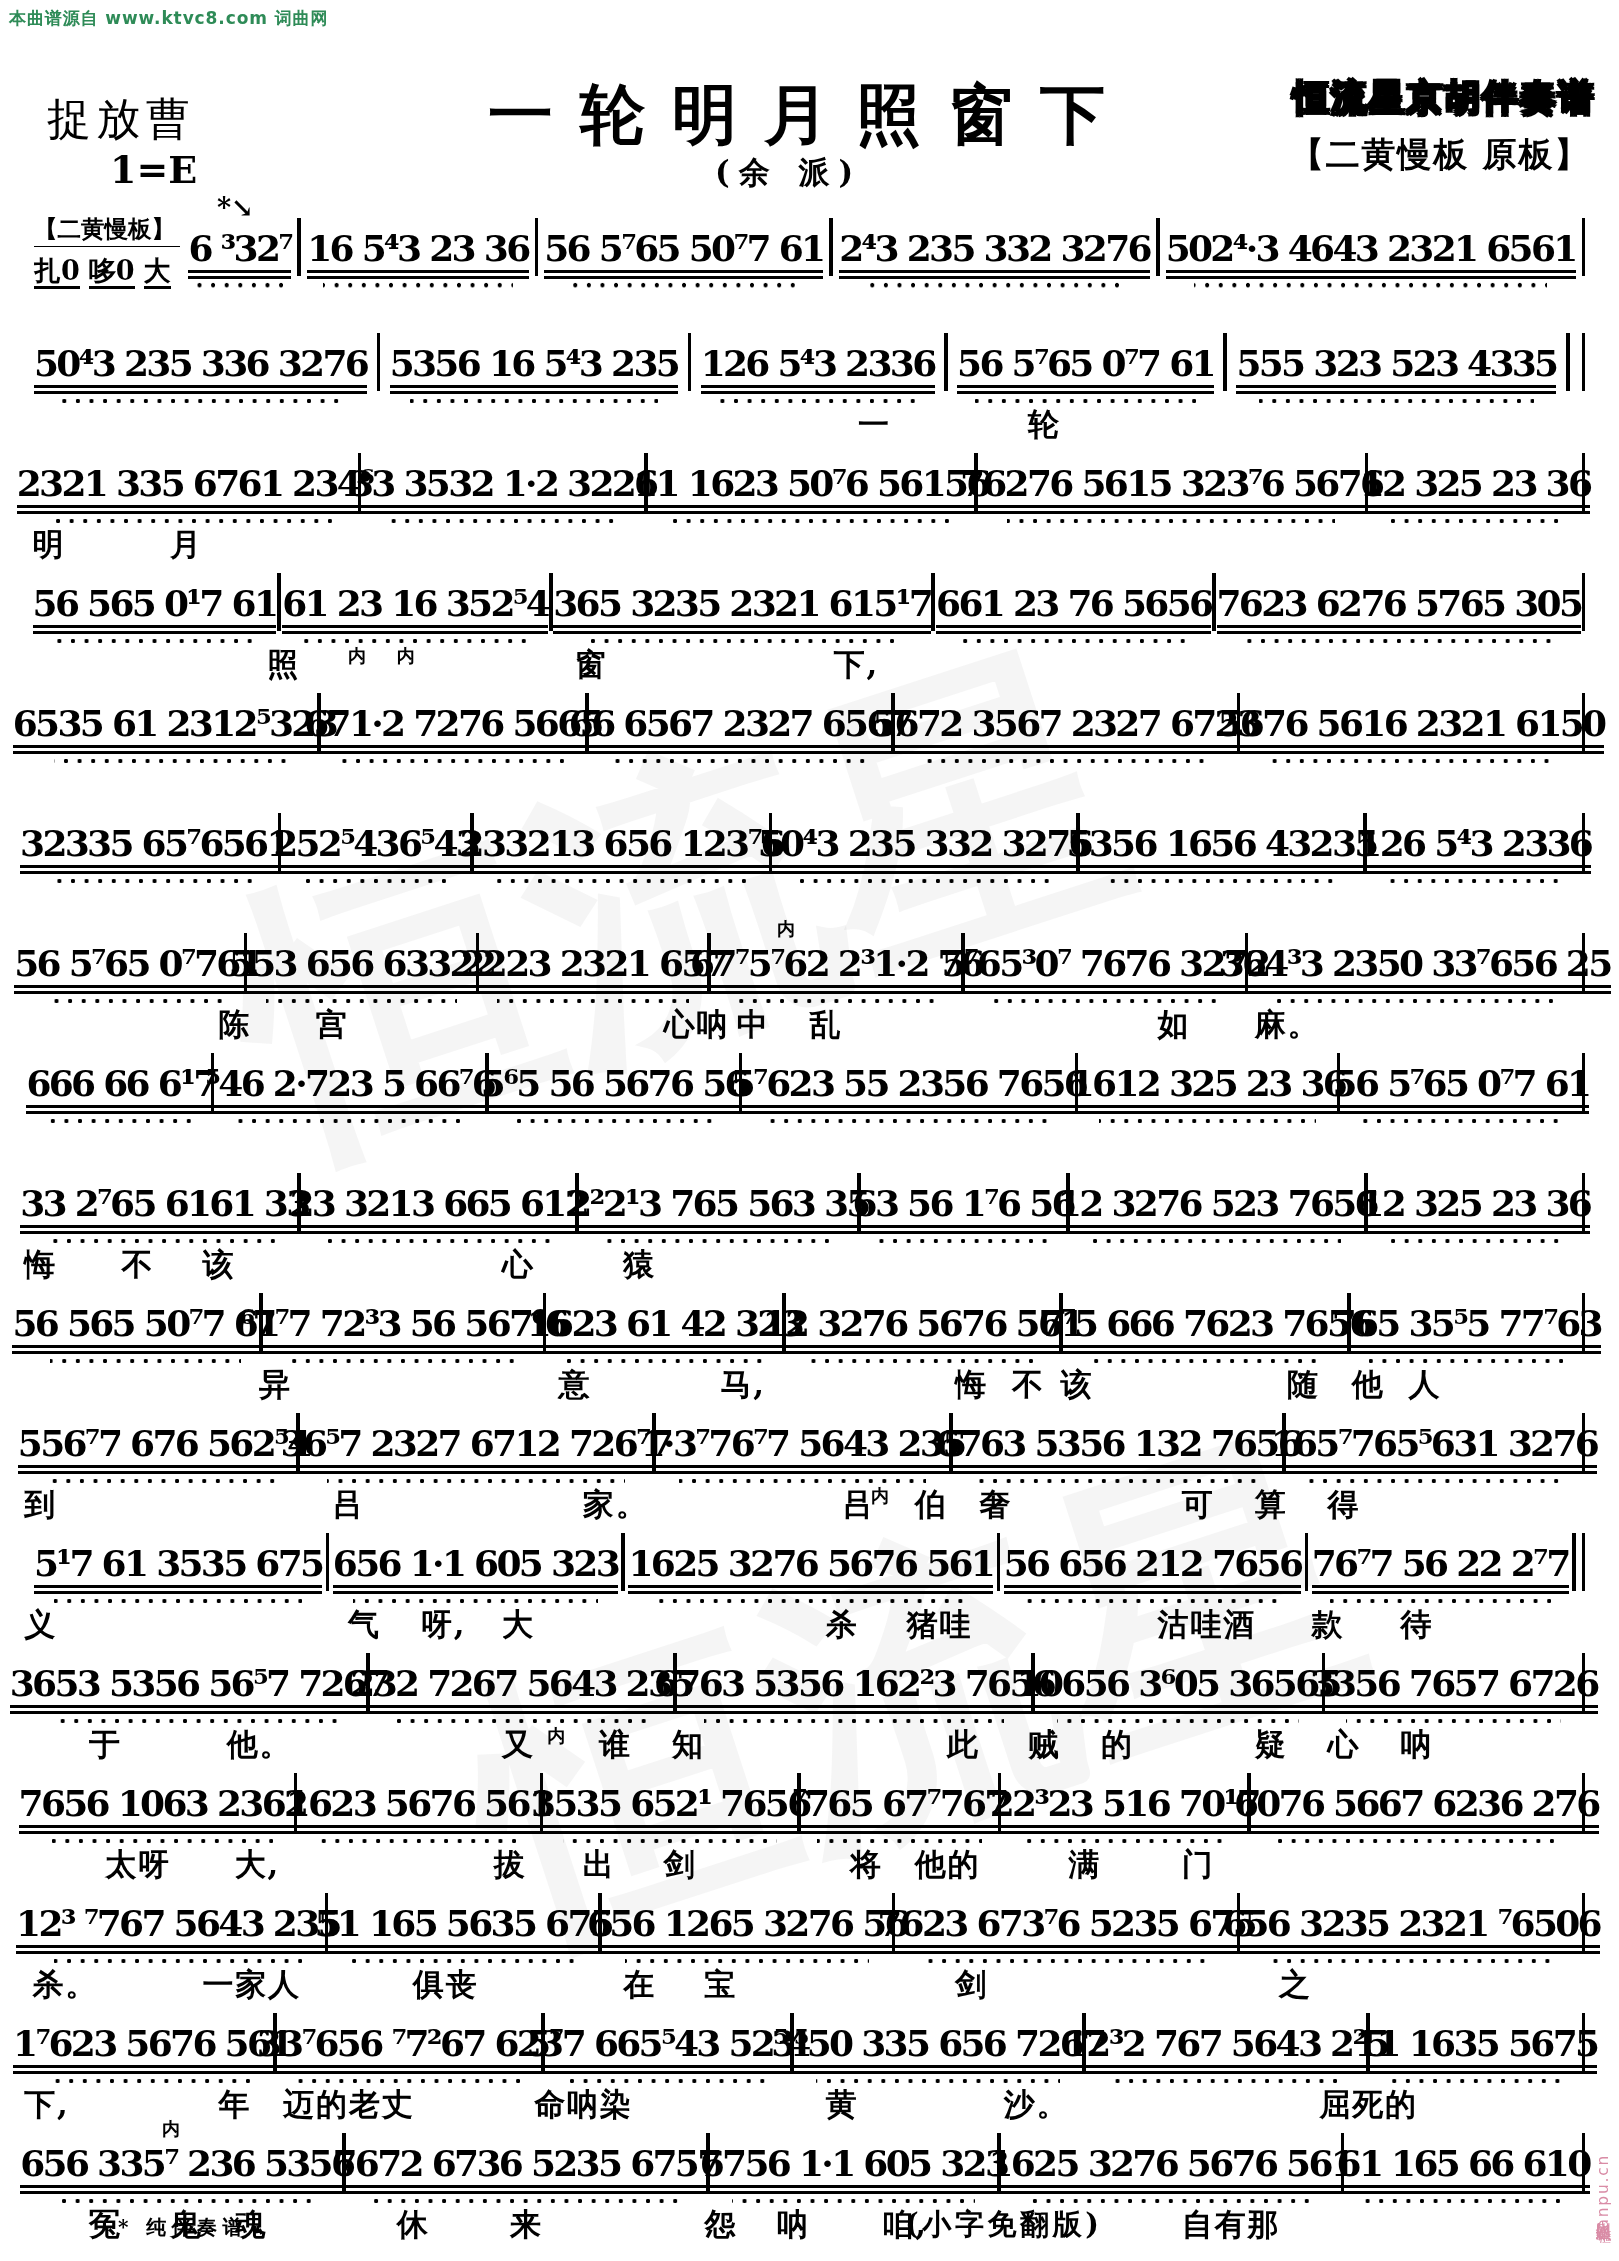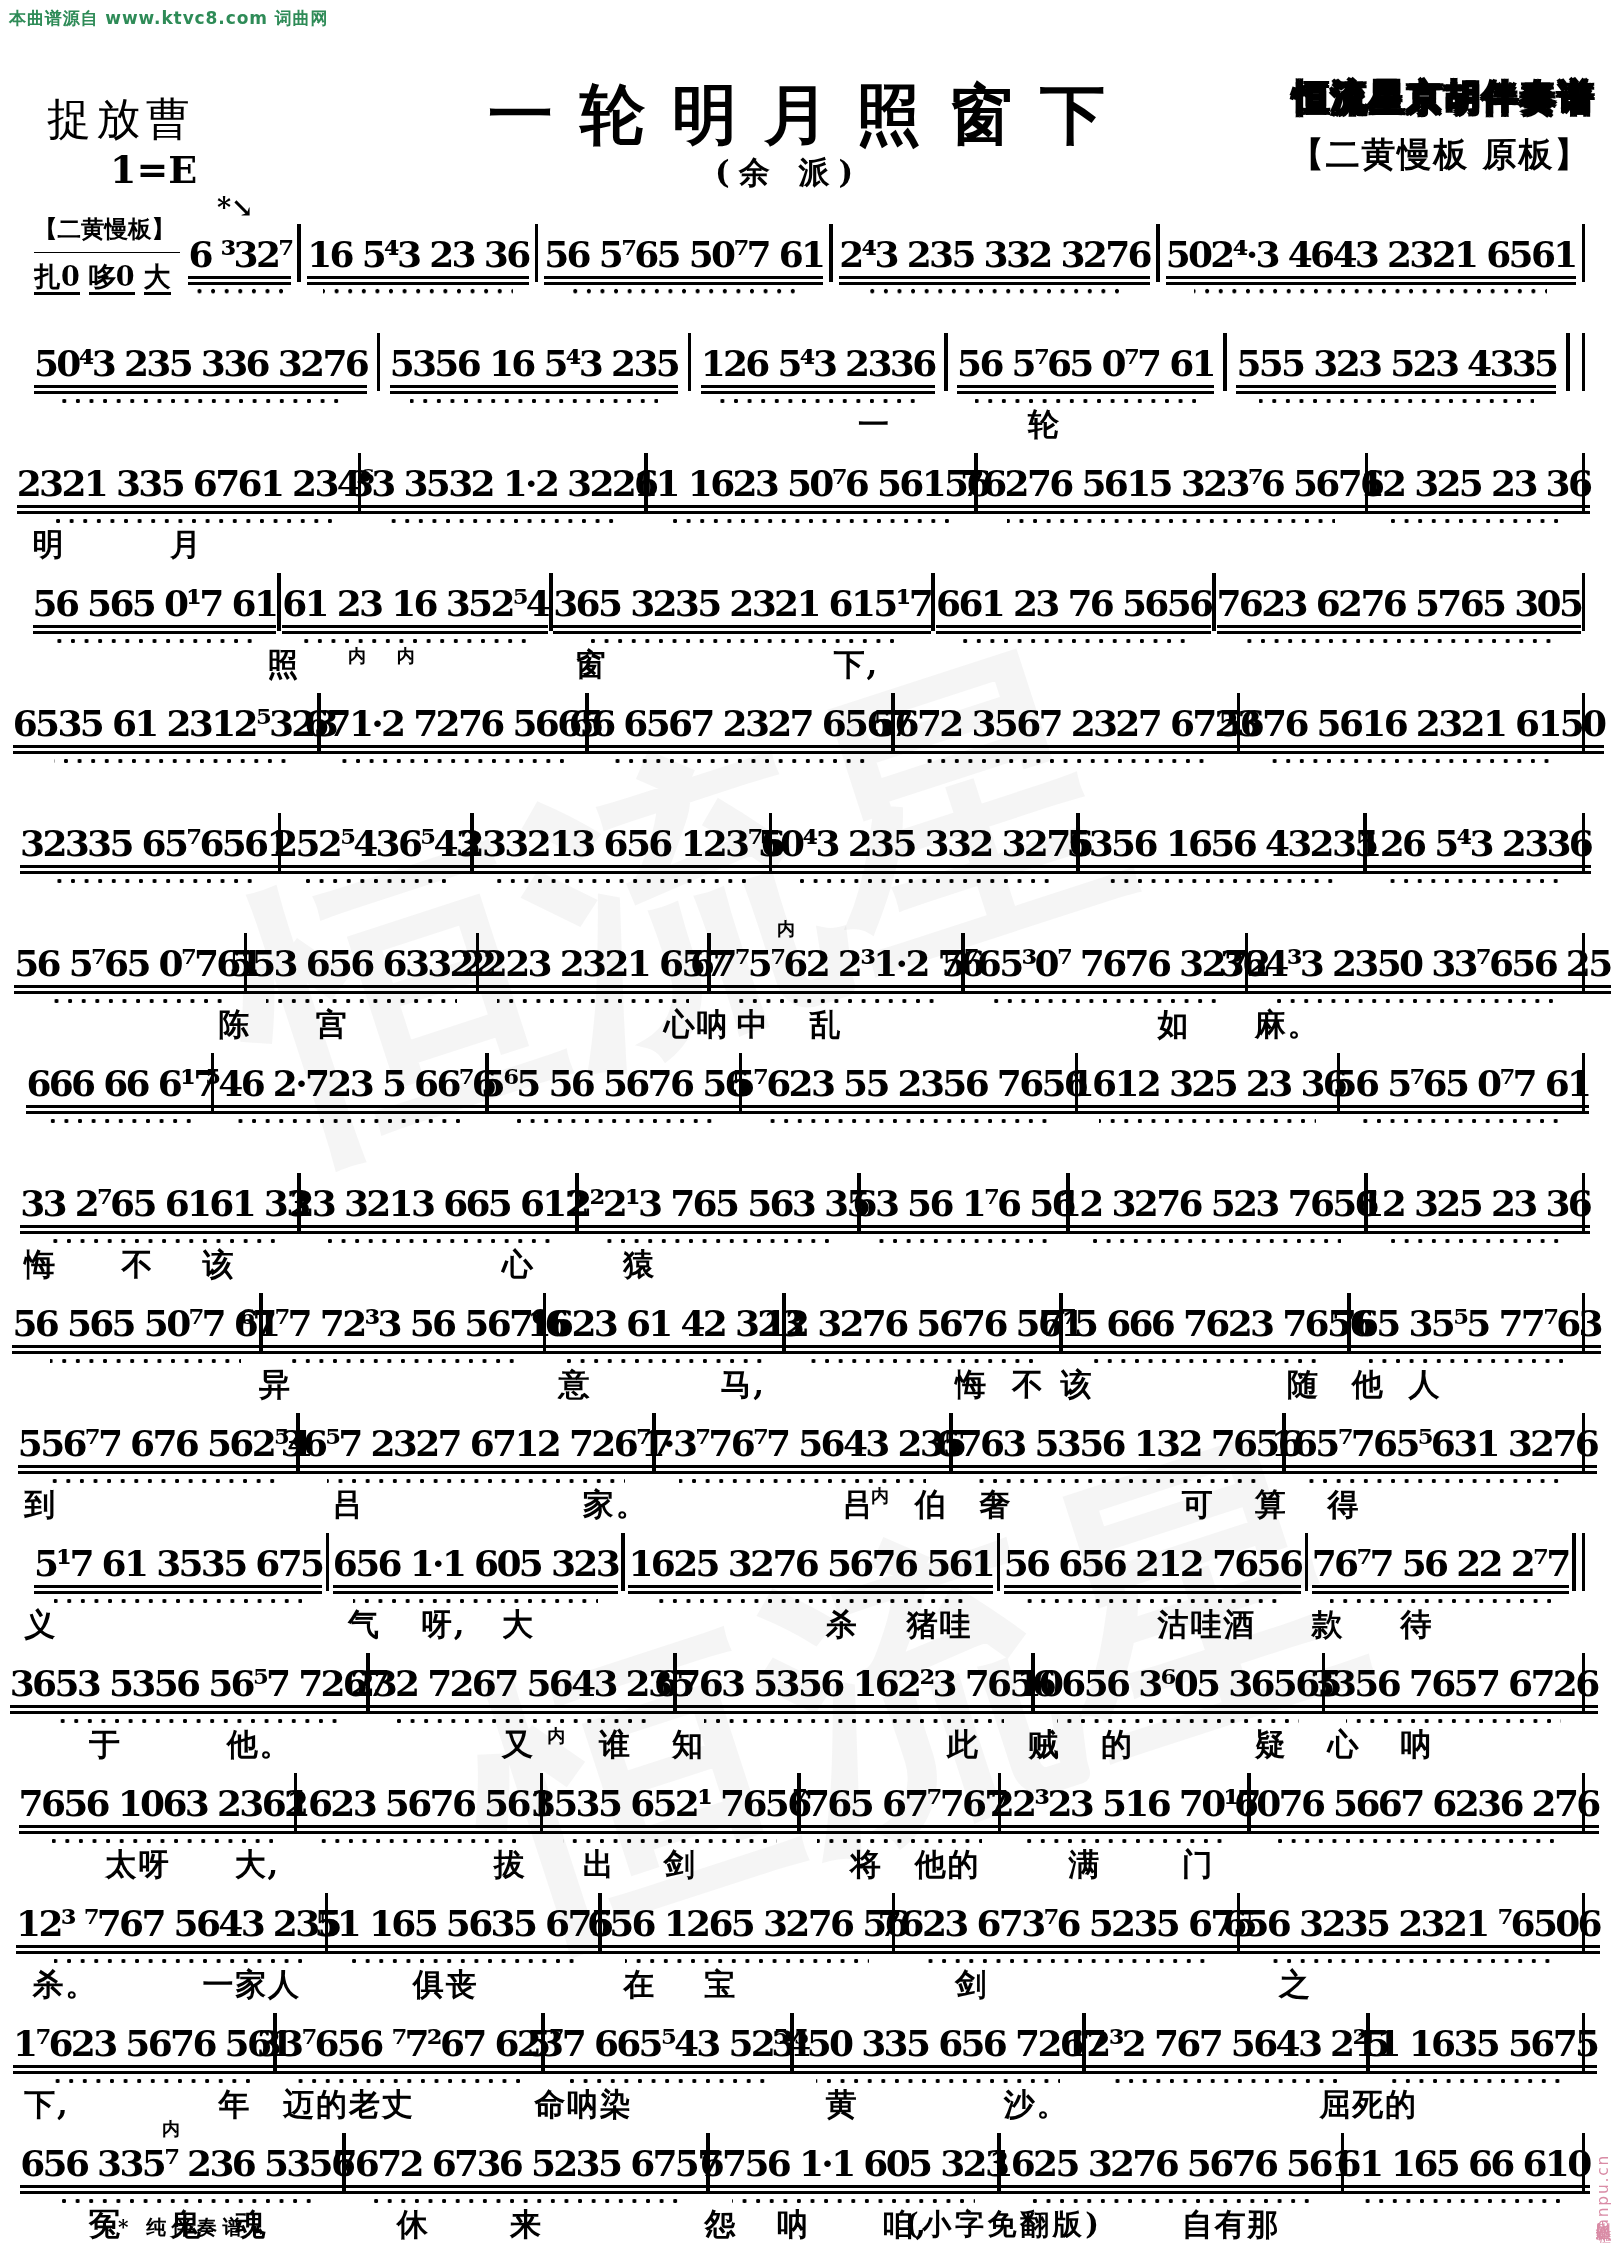--- a/index.html
+++ b/index.html
@@ -25,21 +25,21 @@
          border-bottom:9px double #000;padding-bottom:1.8px;line-height:1.05}
   .octdots{height:6.3px;width:86%;margin-top:3.6px;
            background-image:radial-gradient(circle,#000 2px,rgba(0,0,0,0) 2.4px);
            background-size:13.6px 6.3px;background-repeat:repeat-x;background-position:center}
   .barline{width:3.6px;height:58px;background:#000;margin:0 2.7px 12.7px 2.7px;flex:0 0 auto}
   .lyric{position:absolute;top:78px;font-size:31px;font-weight:bold;letter-spacing:1.8px;white-space:nowrap}
   .lyric.sm,.topmark{font-size:18px;font-weight:bold}
   .topmark{position:absolute;top:-9px}
   
   .prefix{display:flex;flex-direction:column;justify-content:flex-end;margin-right:5.4px;flex:0 0 auto}
-  .prefix .banshi{font-size:23.5px;font-weight:bold;border-bottom:1.8px solid #000;padding-bottom:7px;white-space:nowrap}
+  .prefix .banshi{font-size:23.5px;font-weight:bold;border-bottom:1.8px solid #000;padding-bottom:1px;white-space:nowrap}
   .prefix .perc{font-size:27px;font-weight:bold;margin-top:5.4px;white-space:nowrap}
   .prefix .perc span{border-bottom:3.6px solid #000;padding-bottom:0.9px;margin-right:9px}
   .star{position:absolute;top:-14.5px;left:217px;font-size:27px;font-weight:bold}
   
   .footnote{position:absolute;top:2214px;left:118px;font-size:20px;font-weight:bold;letter-spacing:5.4px}
   .edition{position:absolute;top:2205px;left:905px;font-size:29px;font-weight:bold;letter-spacing:3.6px}
   .wm-bottom{position:absolute;right:5.4px;bottom:5.4px;writing-mode:vertical-rl;transform:rotate(180deg);
              font-family:"DejaVu Sans",sans-serif;font-size:15.4px;color:#d98ca6;letter-spacing:1.8px}
   .ghost{position:absolute;font-size:299px;font-weight:bold;color:rgba(120,120,120,0.07);
          transform:rotate(-18deg);white-space:nowrap;pointer-events:none}

